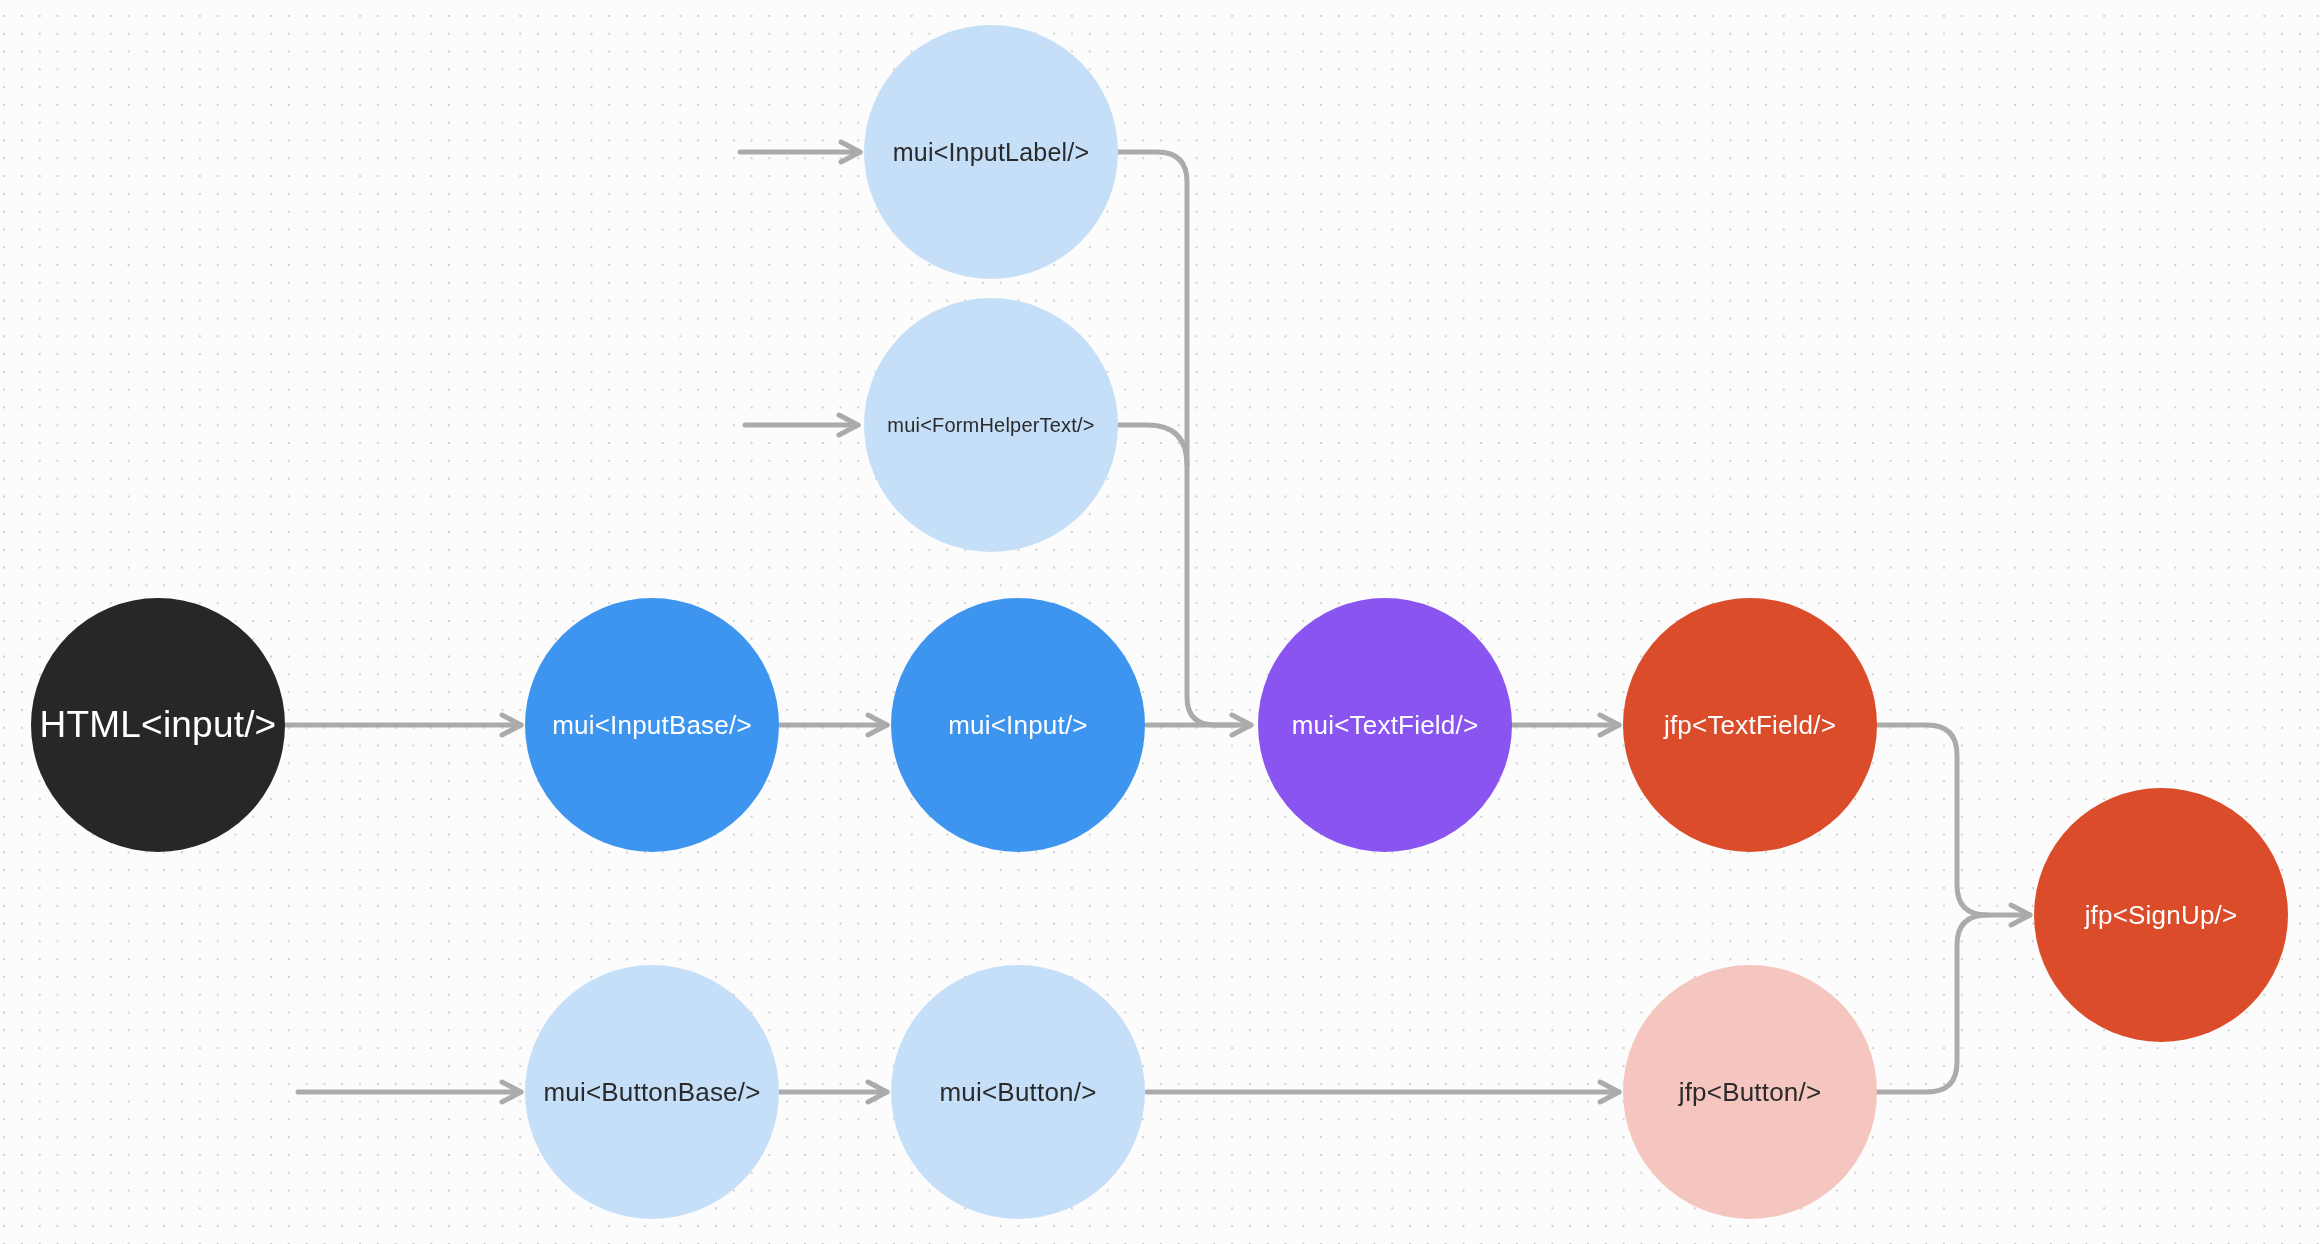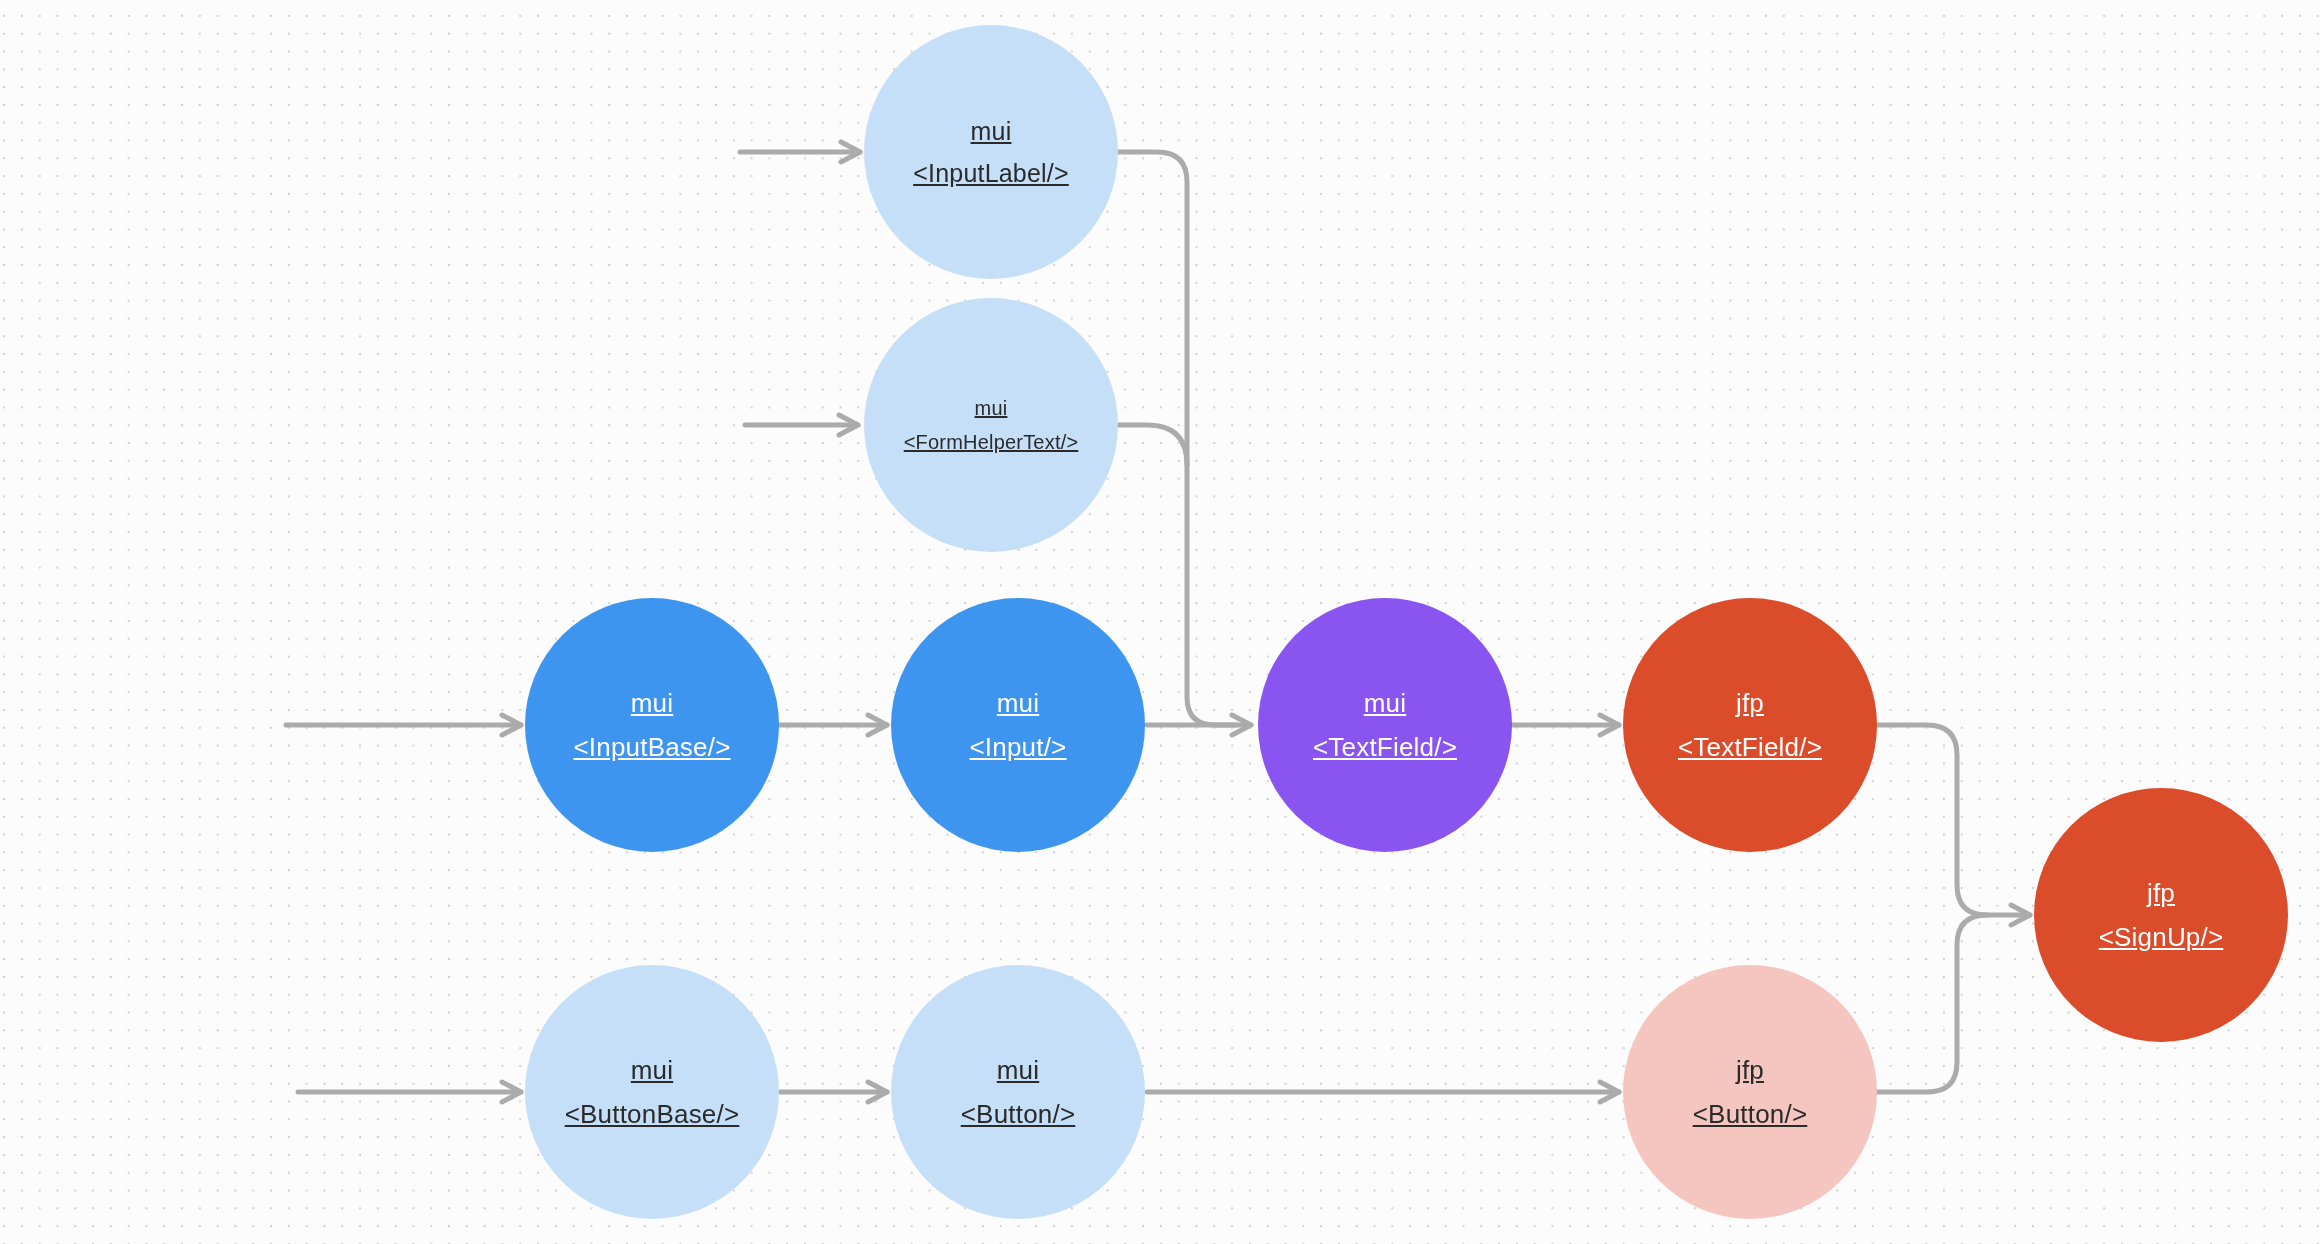--- a/index.html
+++ b/index.html
@@ -28,28 +28,26 @@
     fill: none;
     stroke: var(--edge-color, #ababab);
     stroke-width: 5;
     stroke-linecap: round;
     stroke-linejoin: round;
   }
   .node {
     position: absolute;
     border-radius: 50%;
     display: flex;
-    flex-direction: column;
     align-items: center;
     justify-content: center;
     line-height: 1.7;
     font-weight: 500;
     letter-spacing: 0.2px;
     user-select: none;
-    text-decoration: underline;
   }
   .node .line { white-space: nowrap; }
 </style>
 </head>
 <body>
 
 <div class="canvas">
 
   <svg class="edges-layer" viewBox="0 0 2320 1244" width="2320" height="1244" xmlns="http://www.w3.org/2000/svg">
     <defs>
@@ -78,20 +76,24 @@
 
     <path class="edge" d="M 1877 1092 L 1927 1092 Q 1957 1092 1957 1062 L 1957 945 Q 1957 915 1987 915"></path>
 
     <path class="edge" d="M 298 1092 L 521 1092" marker-end="url(#arrow)"></path>
 
     <path class="edge" d="M 780 1092 L 887 1092" marker-end="url(#arrow)"></path>
 
     <path class="edge" d="M 1147 1092 L 1619 1092" marker-end="url(#arrow)"></path>
   </svg>
 
+  <div class="node" style="left: 31px; top: 598px; height: 254px; width: 254px; background: rgb(39, 39, 39); color: rgb(255, 255, 255); font-size: 37px;">
+    <span class="line">HTML</span>
+    <span class="line">&lt;input/&gt;</span>
+  </div>
   <div class="node" style="left: 525px; top: 598px; height: 254px; width: 254px; background: rgb(62, 149, 240); color: rgb(255, 255, 255); font-size: 26px;">
     <span class="line">mui</span>
     <span class="line">&lt;InputBase/&gt;</span>
   </div>
   <div class="node" style="left: 891px; top: 598px; height: 254px; width: 254px; background: rgb(62, 149, 240); color: rgb(255, 255, 255); font-size: 26px;">
     <span class="line">mui</span>
     <span class="line">&lt;Input/&gt;</span>
   </div>
   <div class="node" style="left: 864px; top: 25px; height: 254px; width: 254px; background: rgb(198, 223, 248); color: rgb(42, 42, 42); font-size: 25px;">
     <span class="line">mui</span>

